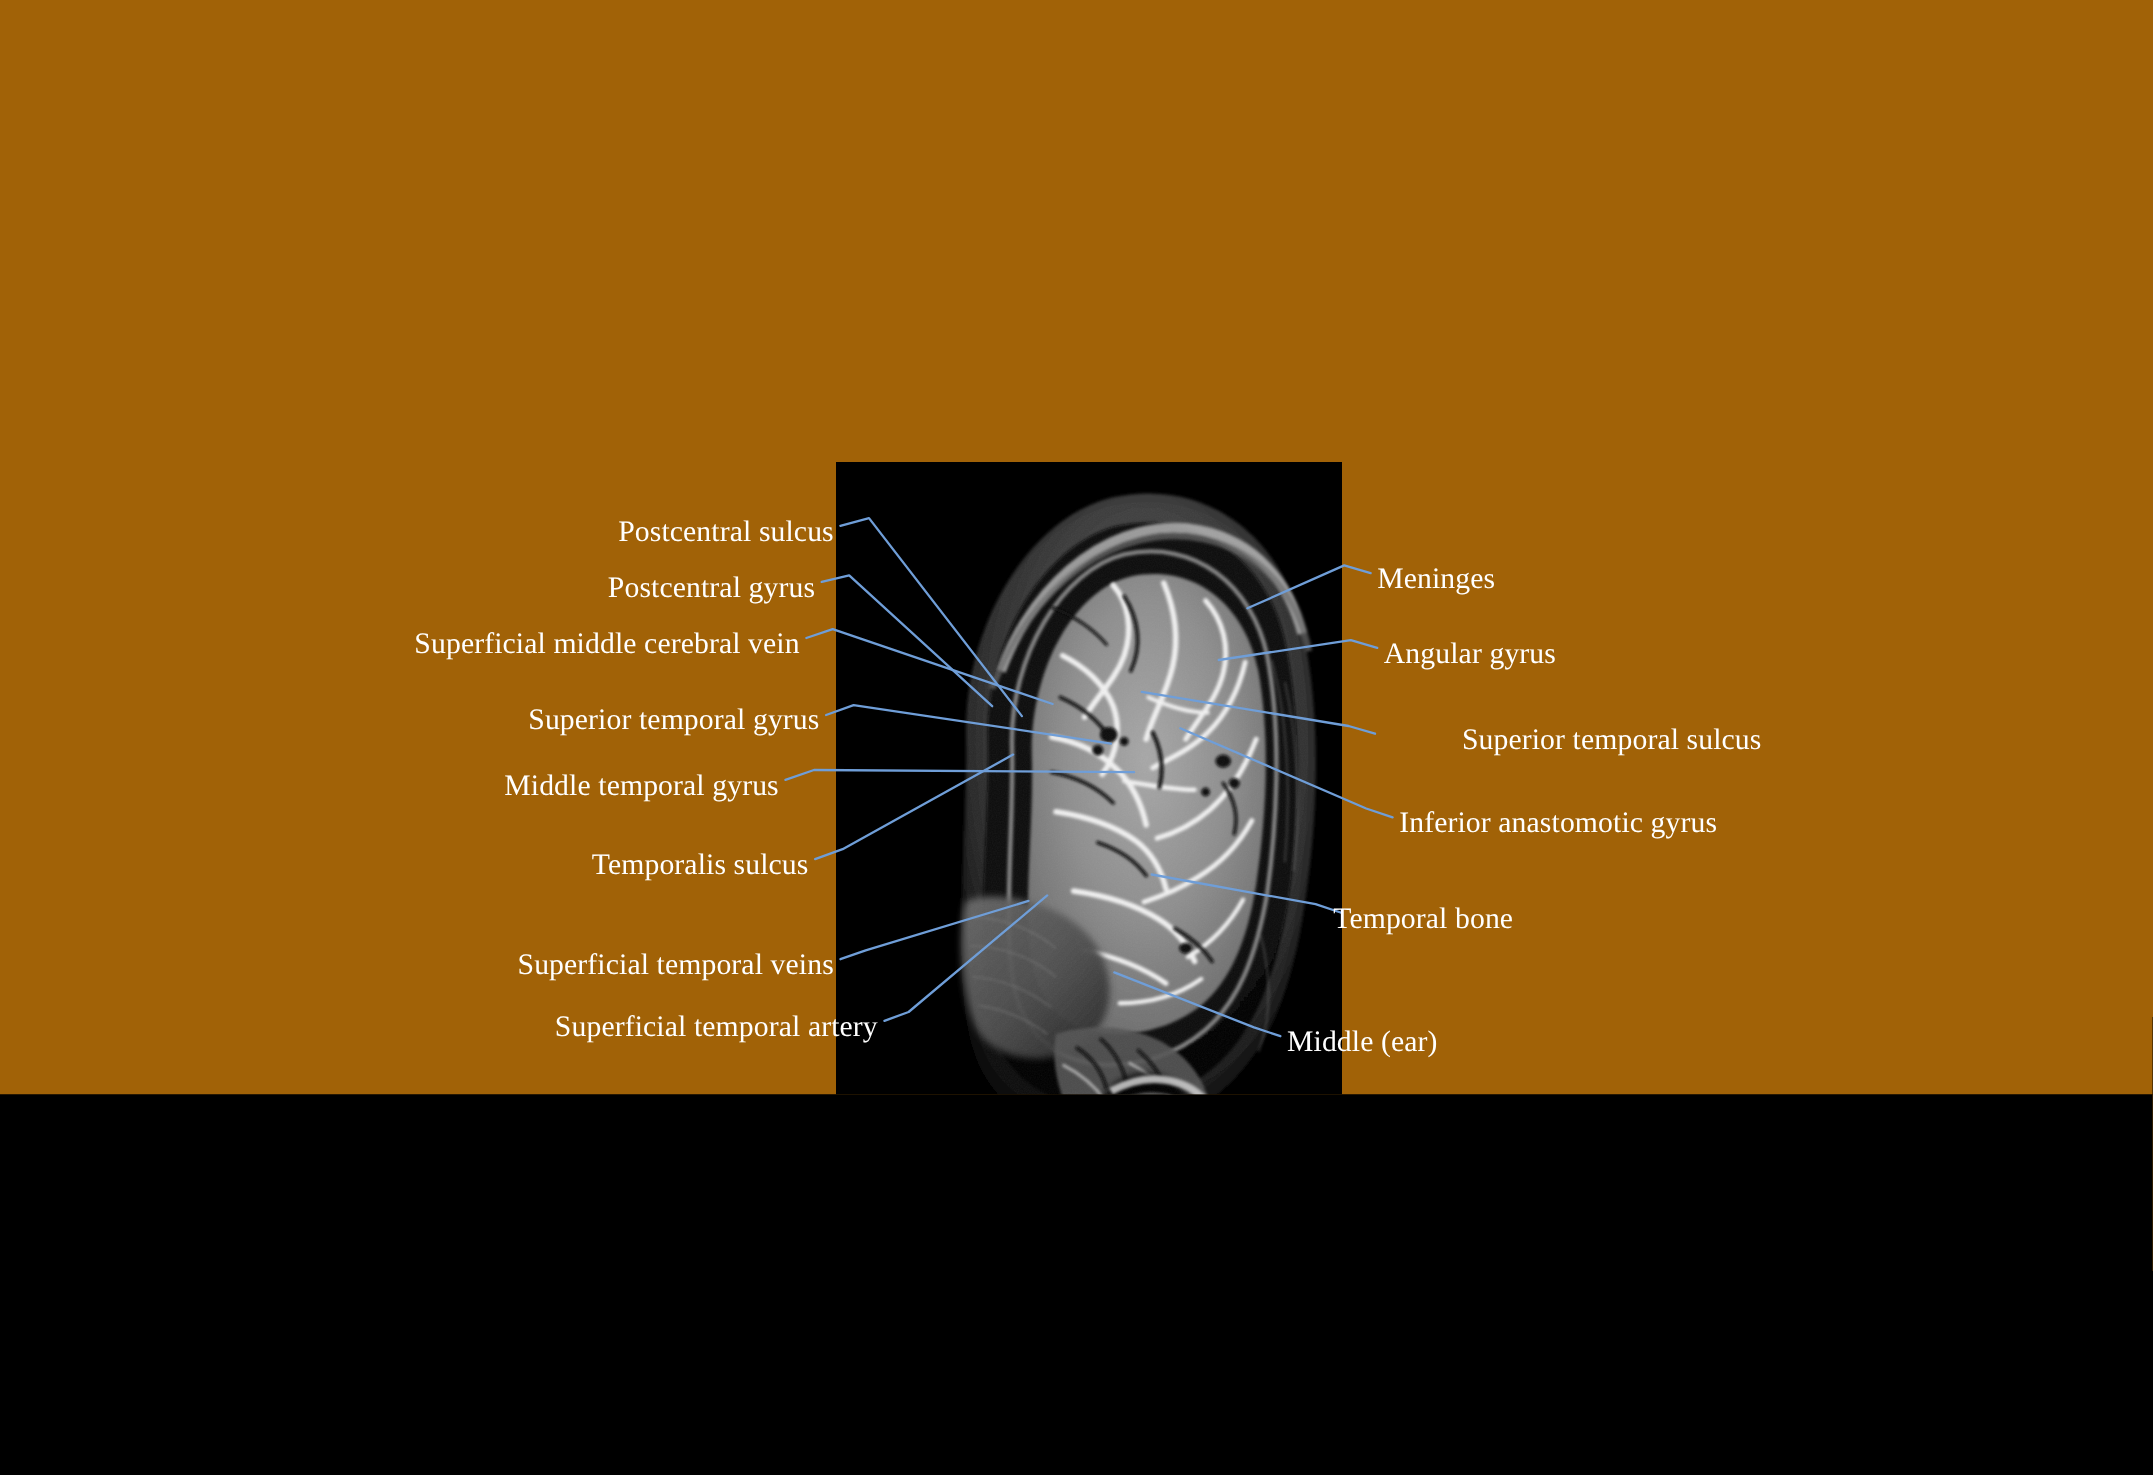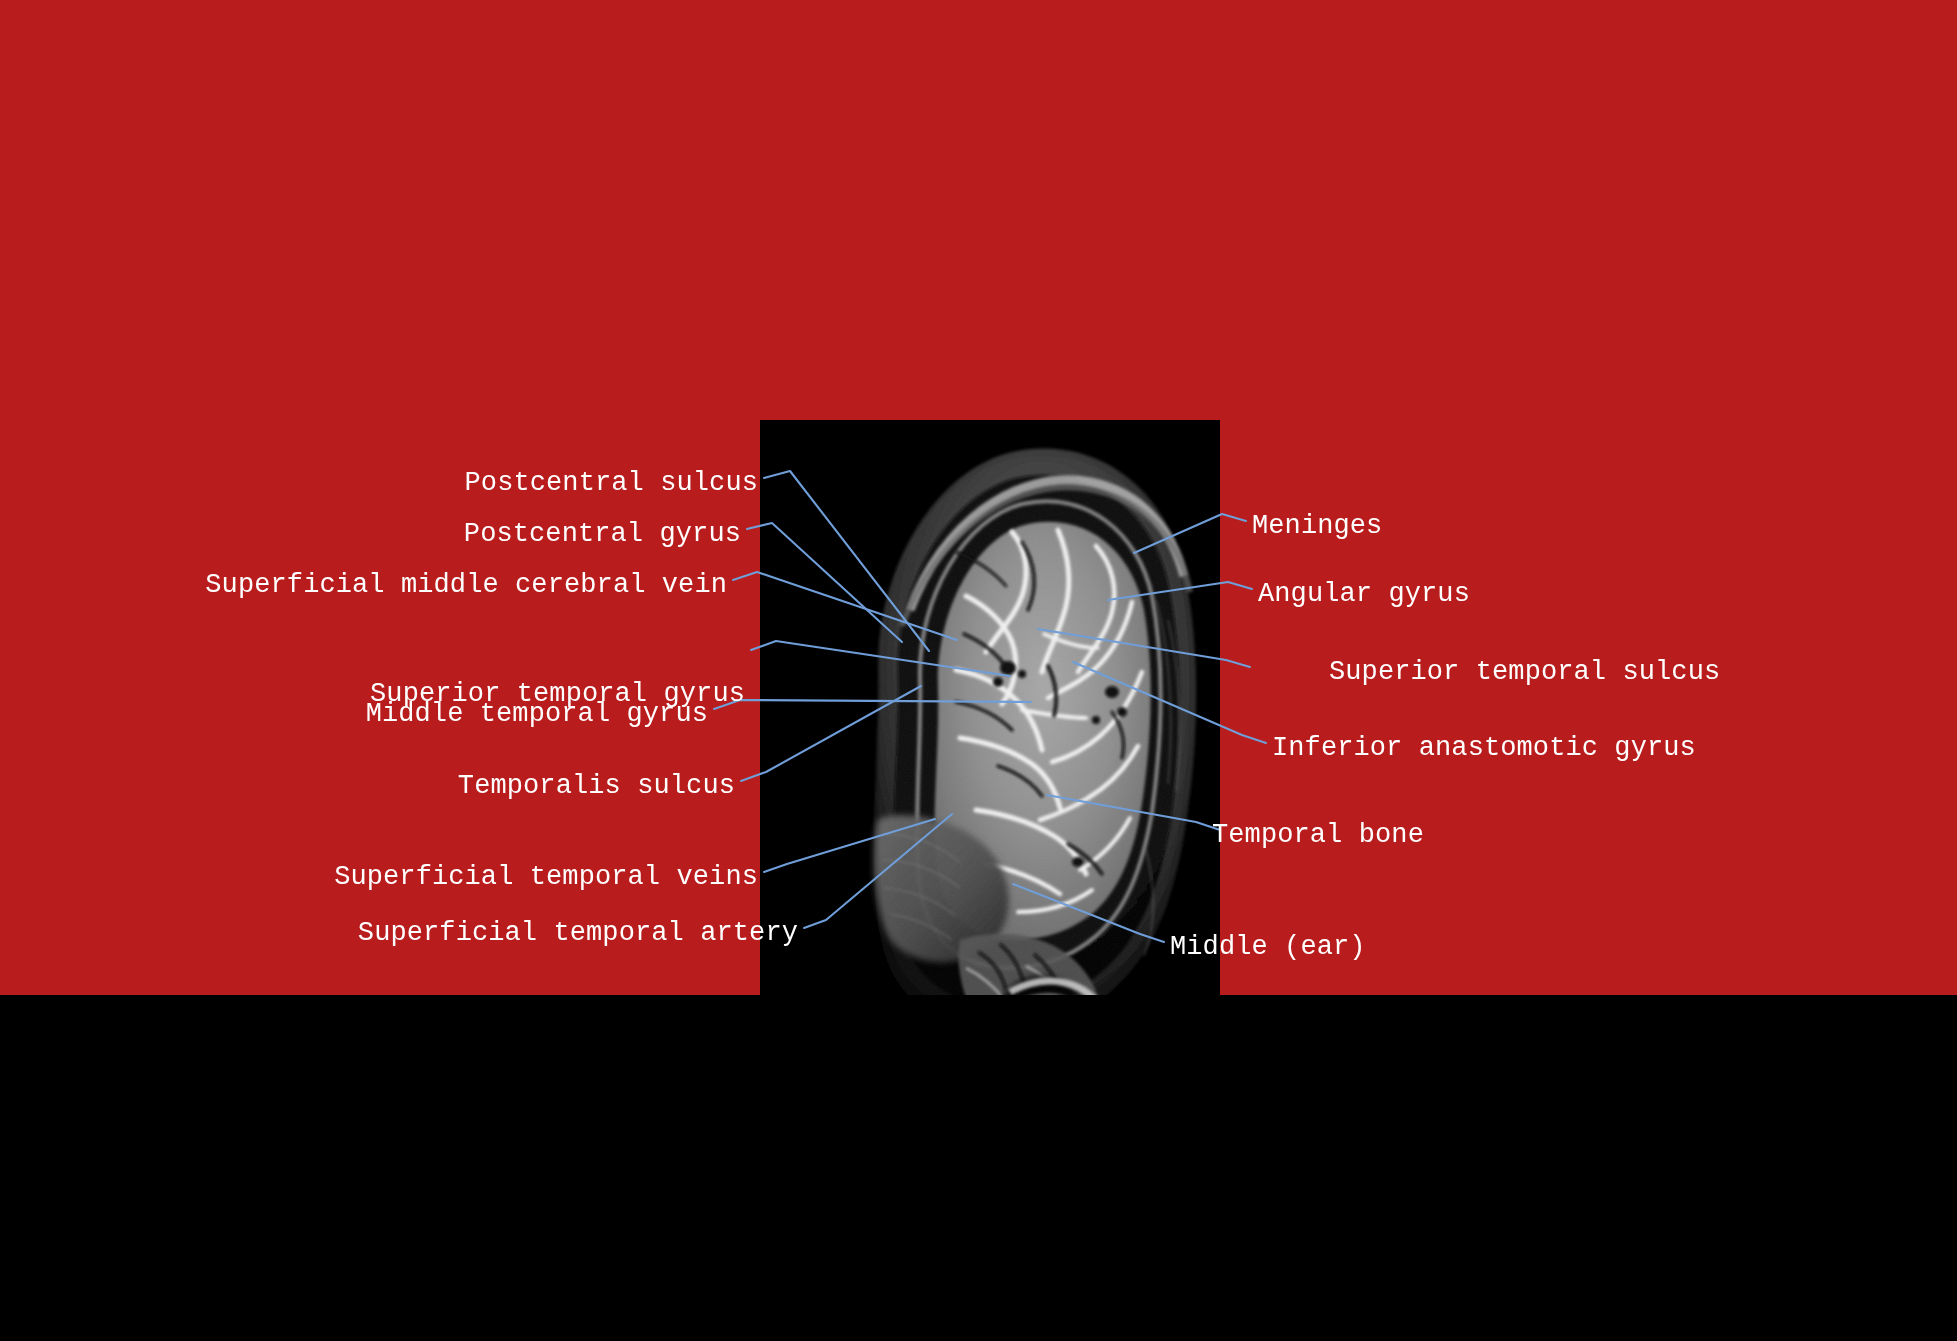--- a/index.html
+++ b/index.html
@@ -1,23 +1,23 @@
 <!DOCTYPE html>
 <html><head>
 <meta charset="utf-8">
 <title>Labeled Coronal MRI of the Head</title>
 <style>
   html,body{margin:0;padding:0;background:#000;}
   #stage{
     position:relative;
     width:1957px;
     height:995px;
-    background:#b91c1c;
+    background:#a16207;
     overflow:hidden;
-    font-family:Liberation Mono, monospace;
+    font-family:Liberation Serif, serif;
   }
   
   #scan{
     position:absolute;
     left:760px; top:420px;
     width:460px; height:640px;
   }
   #scan svg{display:block;width:100%;height:100%;}
 
   
@@ -232,21 +232,21 @@
     <path d="M 1252 589 L 1228 582 L 1108 600"></path>
     <path d="M 1250 667 L 1226 660 L 1038 629"></path>
     <path d="M 1266 743 L 1242 735 L 1073 662"></path>
     <path d="M 1220 830 L 1196 822 L 1047 795"></path>
     <path d="M 1164 942 L 1140 934 L 1013 884"></path>
   </svg>
 
   <div class="lbl l" style="left:758px;top:483px;">Postcentral sulcus</div>
   <div class="lbl l" style="left:741px;top:534px;">Postcentral gyrus</div>
   <div class="lbl l" style="left:727px;top:585px;">Superficial middle cerebral vein</div>
-  <div class="lbl l" style="left:745px;top:654px;margin-top:40px;">Superior temporal gyrus</div>
+  <div class="lbl l" style="left:745px;top:654px;">Superior temporal gyrus</div>
   <div class="lbl l" style="left:708px;top:714px;">Middle temporal gyrus</div>
   <div class="lbl l" style="left:735px;top:786px;">Temporalis sulcus</div>
   <div class="lbl l" style="left:758px;top:877px;">Superficial temporal veins</div>
   <div class="lbl l" style="left:798px;top:933px;">Superficial temporal artery</div>
 
   <div class="lbl r" style="left:1252px;top:526px;">Meninges</div>
   <div class="lbl r" style="left:1258px;top:594px;">Angular gyrus</div>
   <div class="lbl r" style="left:1329px;top:672px;text-align:right;">Superior temporal sulcus</div>
   <div class="lbl r" style="left:1272px;top:748px;">Inferior anastomotic gyrus</div>
   <div class="lbl r" style="left:1212px;top:835px;">Temporal bone</div>

